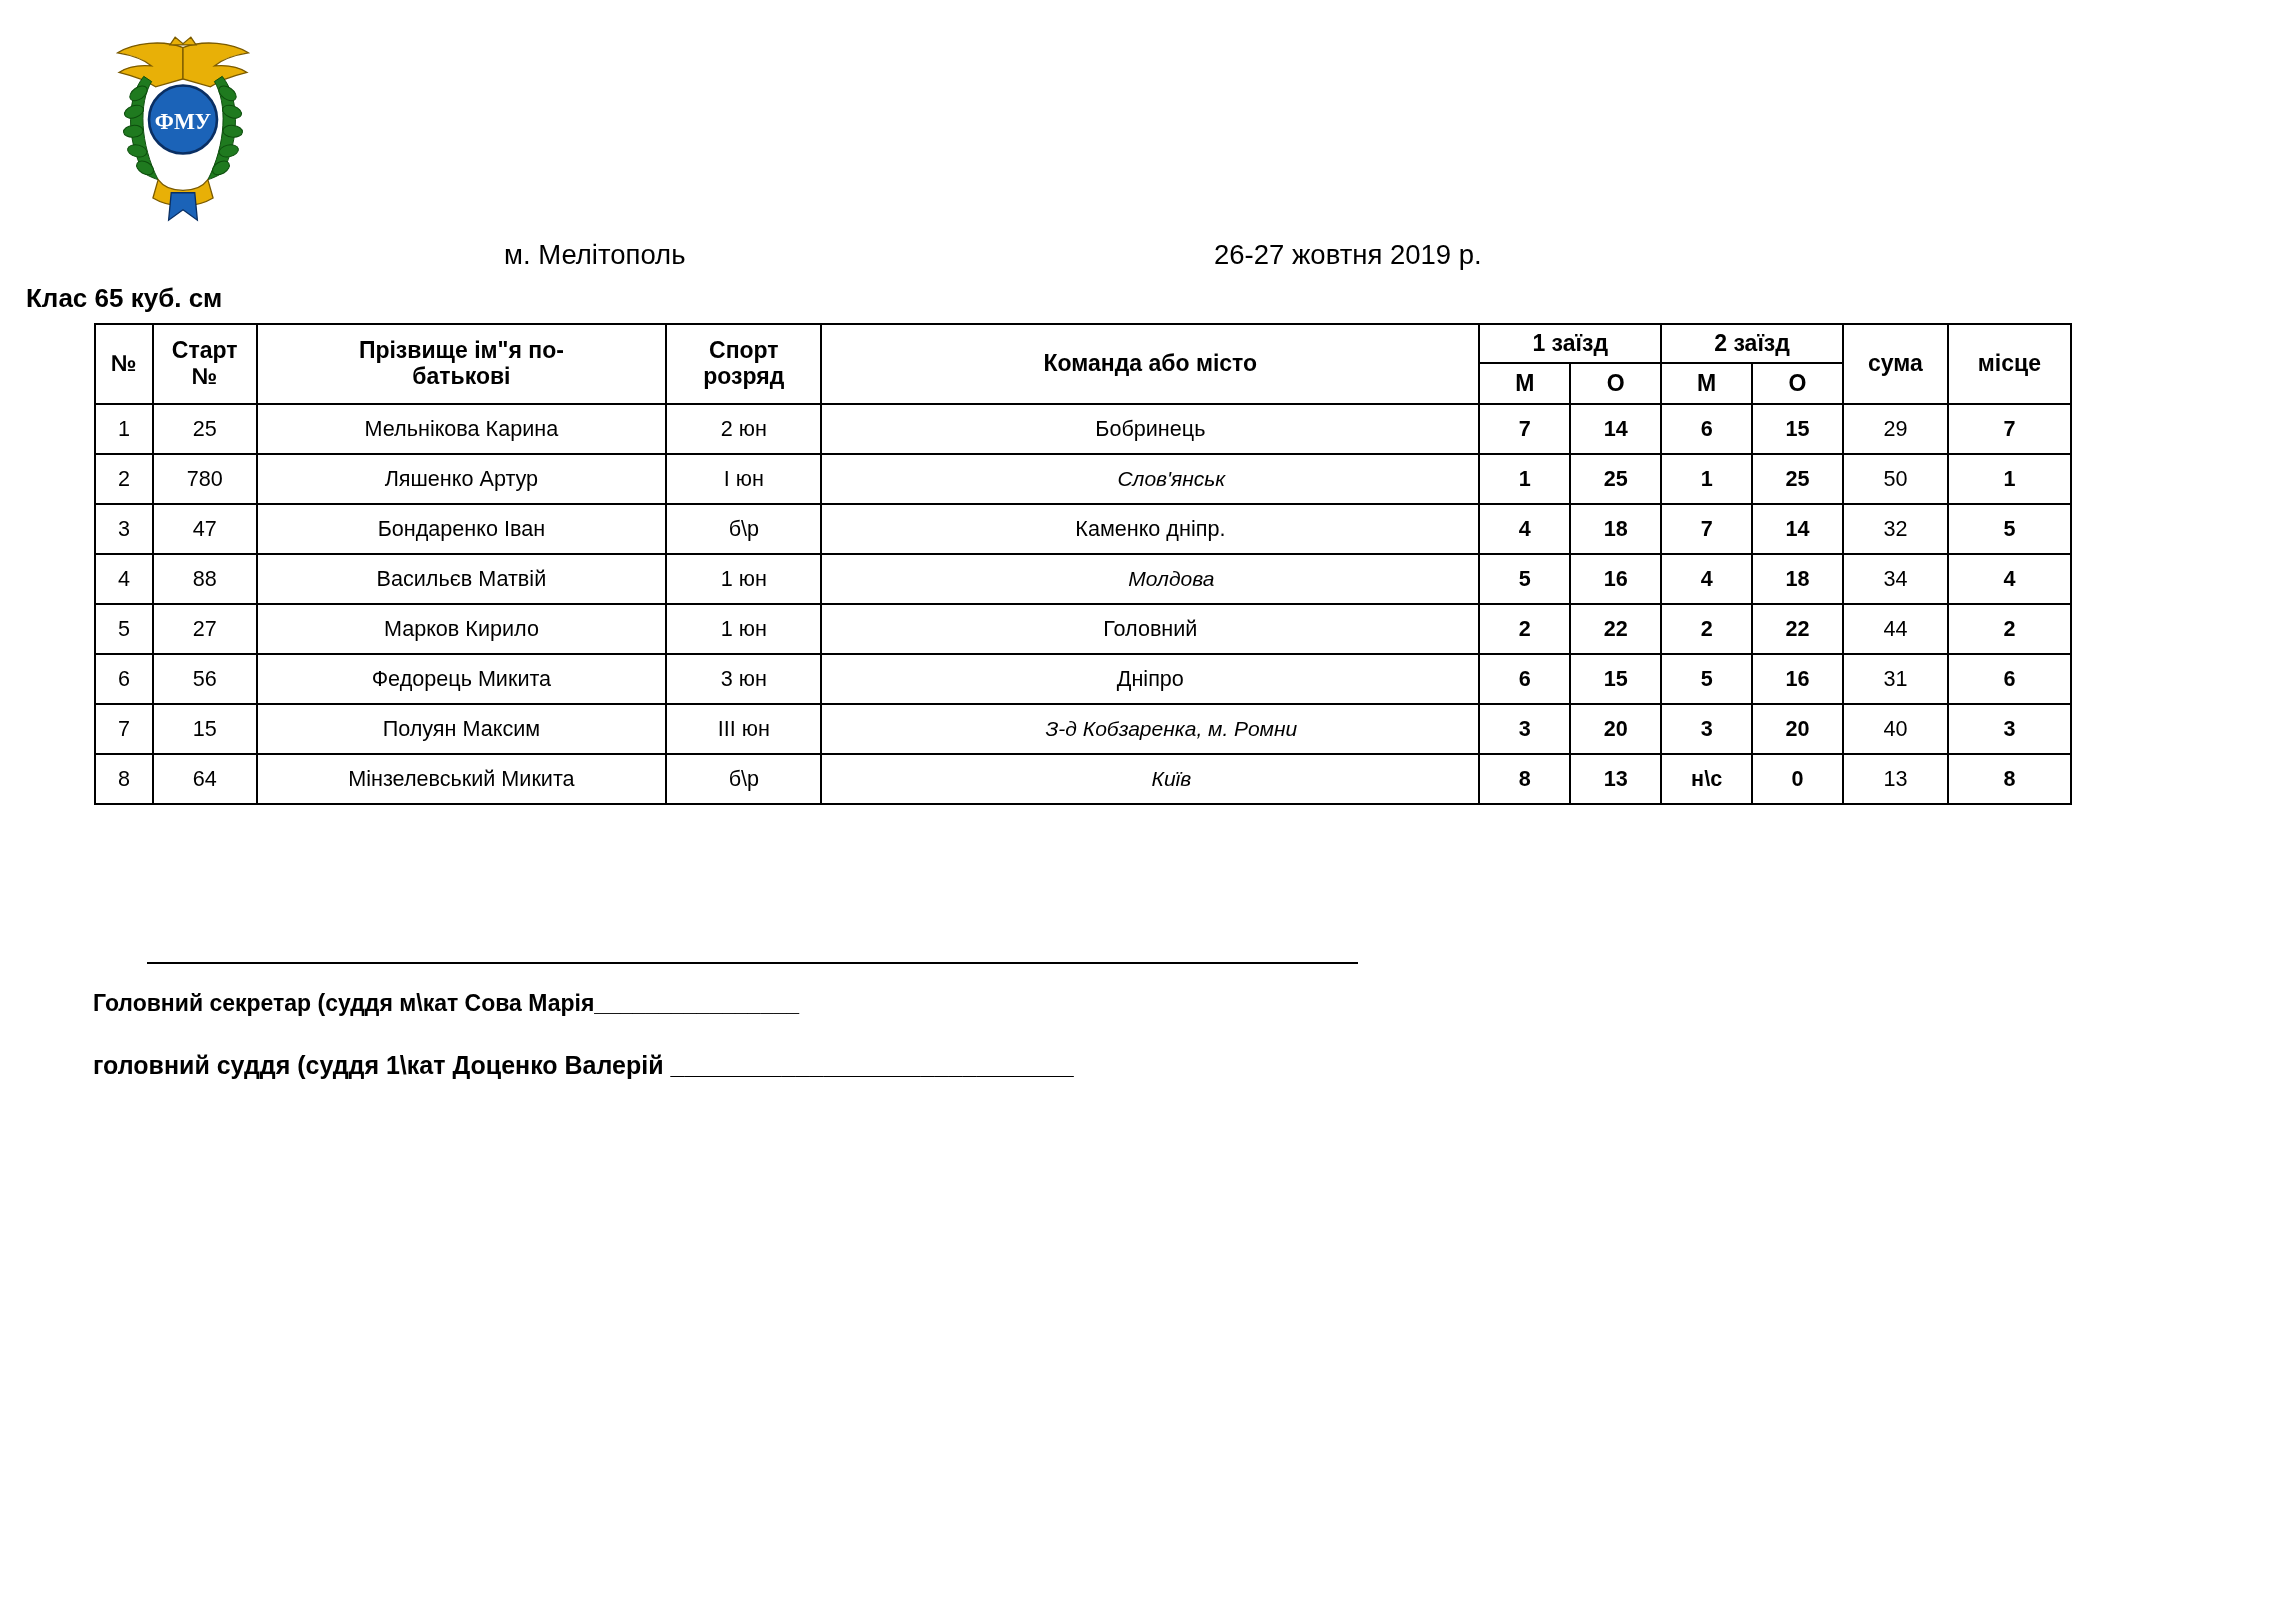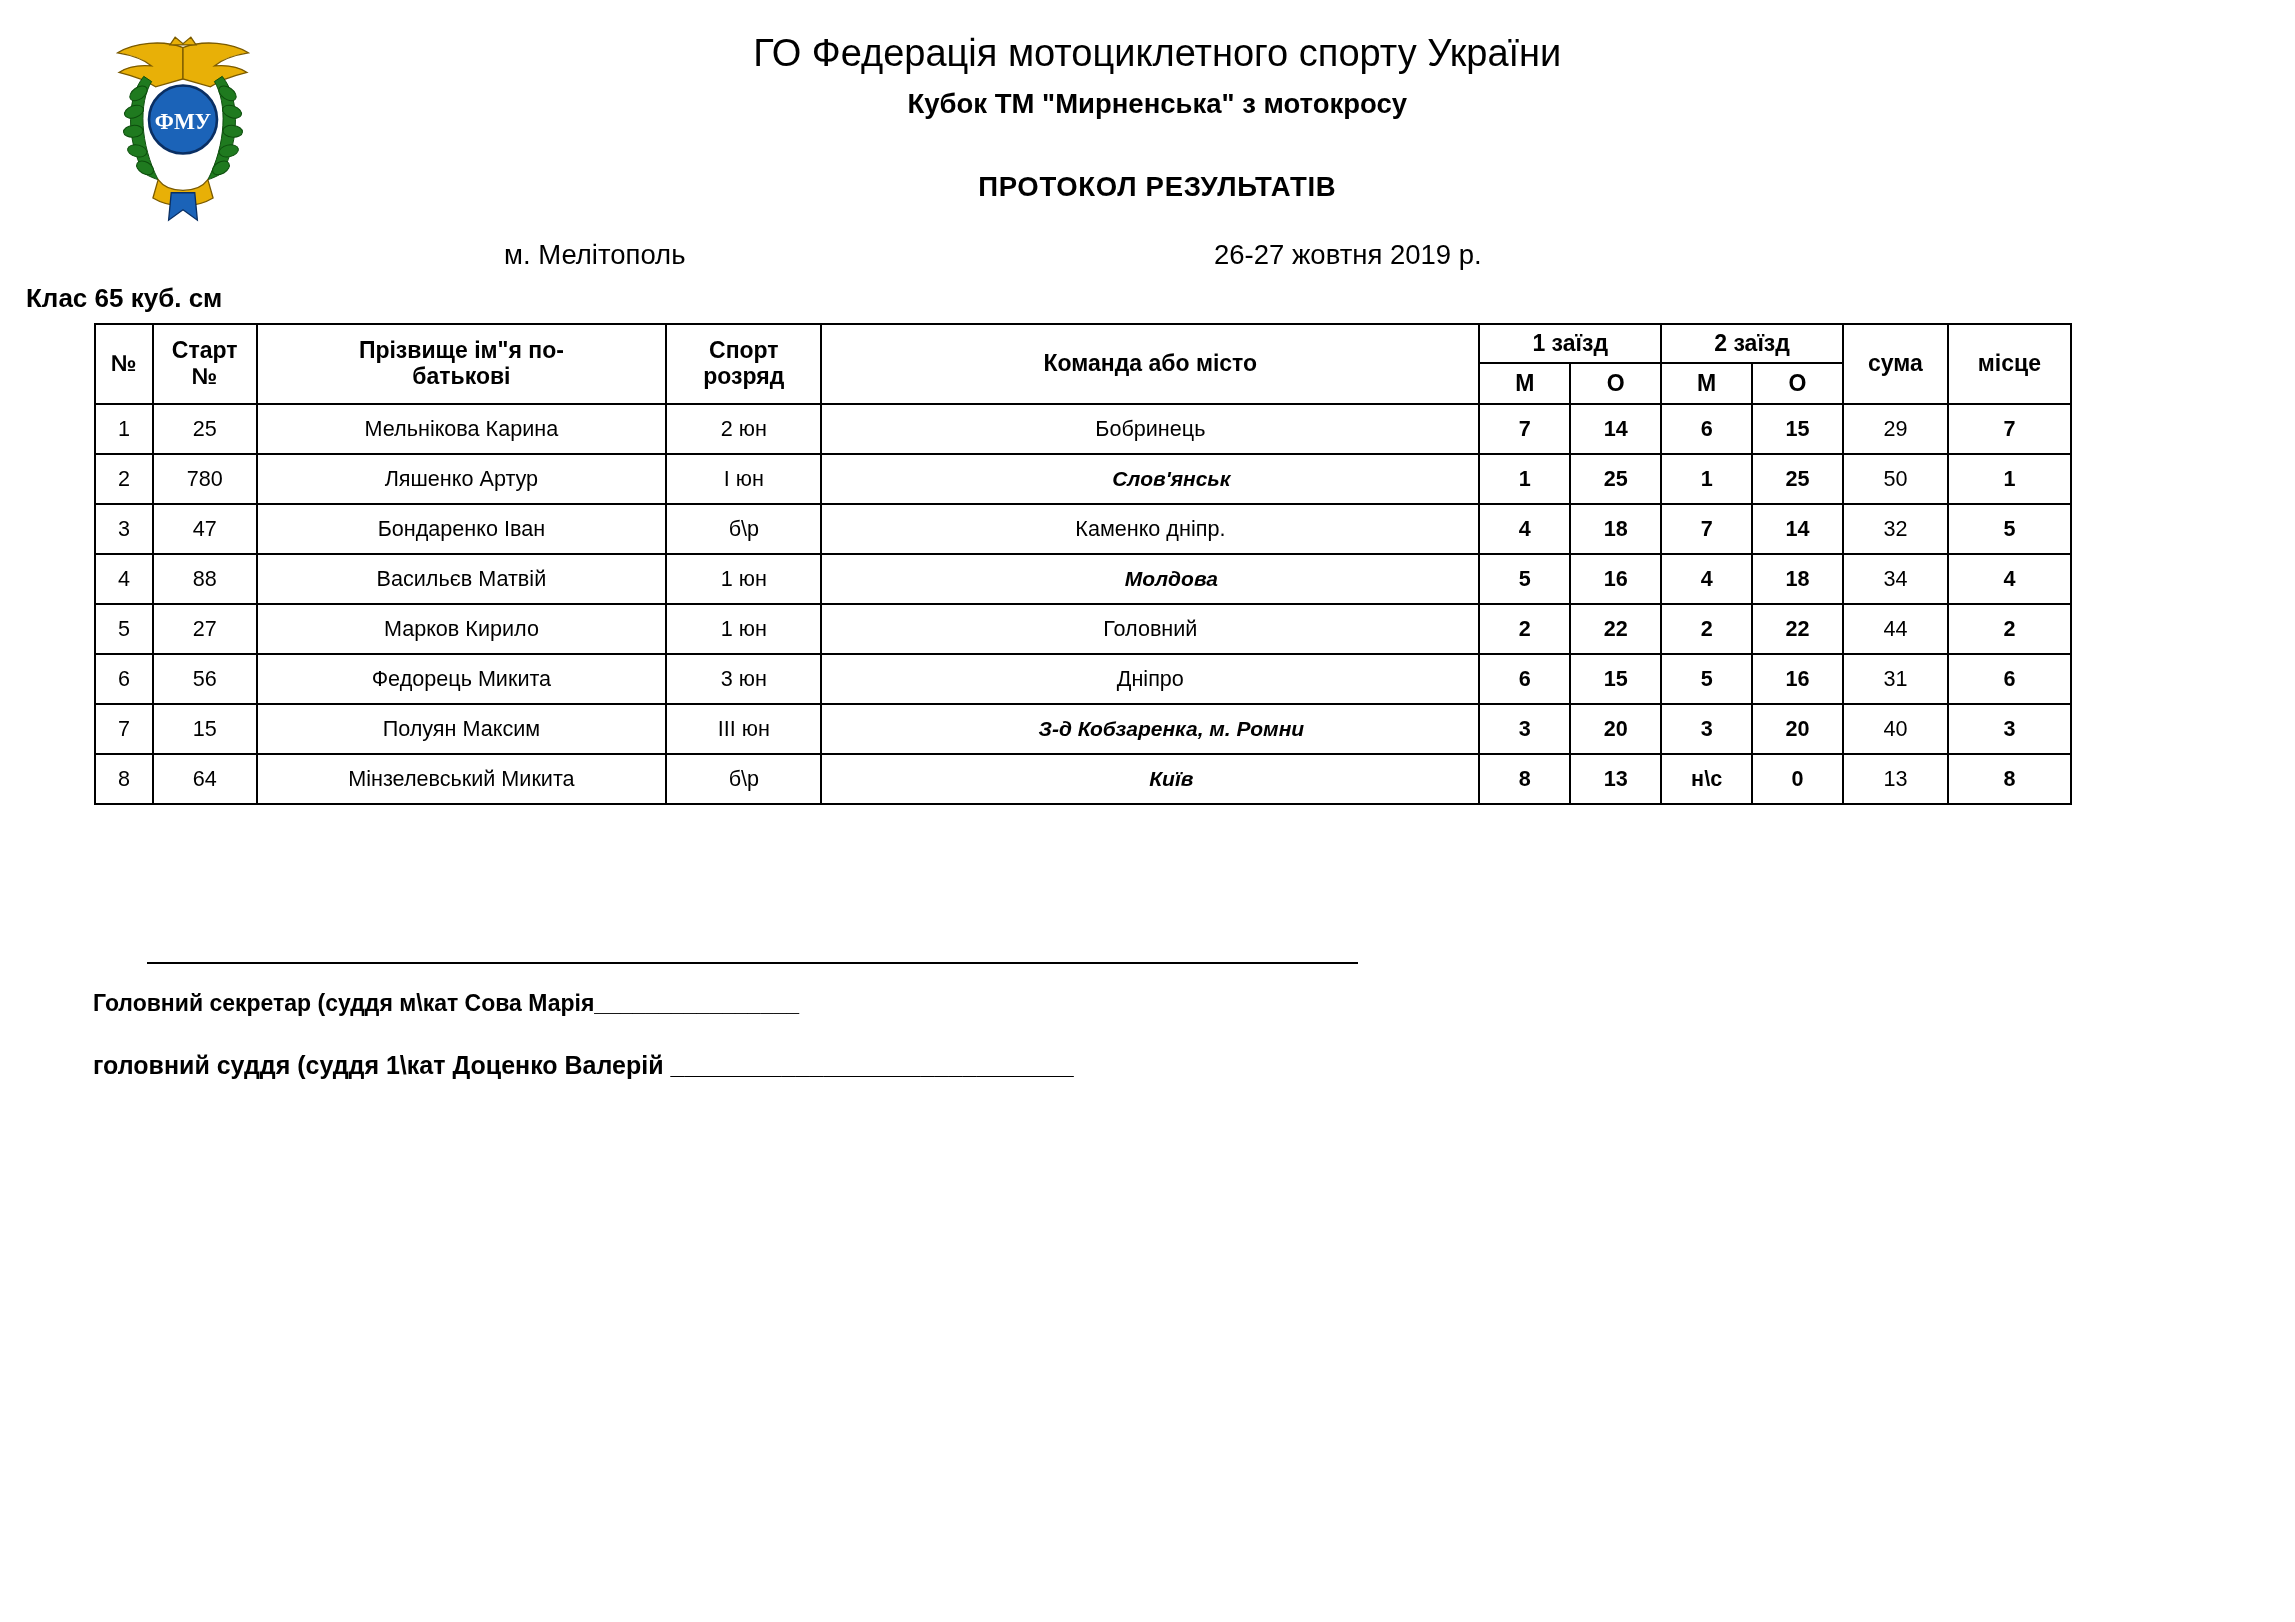--- a/index.html
+++ b/index.html
@@ -124,21 +124,21 @@
 
   .row-h1 { height: 39px; }
   .row-h2 { height: 41px; }
   tbody tr { height: 50px; }
 
   td.c-no      { font-size: 21.6px; }
   td.c-start   { font-size: 22px; }
   td.c-name    { text-align: left; padding-left: 9.2px; font-size: 24px; margin-top: 28px; }
   td.c-rank    { font-size: 20px; }
   td.c-team    { font-size: 20px; }
-  td.c-team.bold-italic { font-weight: bold; font-style: italic; font-size: 21px; padding-left: 42px; }
+  td.c-team.bold-italic { font-weight: normal; font-style: italic; font-size: 21px; padding-left: 42px; }
   td.c-num     { font-weight: bold; font-size: 23px; }
   td.c-sum     { font-weight: normal; font-size: 23px; }
   td.c-place   { font-weight: bold; font-size: 23px; }
 
   
   .sig-zone {
     position: absolute;
     left: 0;
     top: 936px;
     width: 100%;
@@ -201,25 +201,20 @@
       </g>
 
       <circle cx="130" cy="132" r="52" fill="#1b63b8" stroke="#0a2f63" stroke-width="4"></circle>
       <text x="130" y="146" font-family="Liberation Serif, serif" font-size="34" fill="#ffffff" text-anchor="middle" font-weight="bold">ФМУ</text>
 
       <path d="M92 224 C108 246 152 246 168 224 L176 252 C150 268 110 268 84 252 Z" fill="#e8b007" stroke="#7a5a00" stroke-width="2"></path>
       <path d="M112 244 L108 286 L130 270 L152 286 L148 244 Z" fill="#1b63b8" stroke="#0a2f63" stroke-width="2"></path>
     </svg>
   </div>
 
-  <div class="title-block">
-    <div class="org-title">ГО Федерація мотоциклетного спорту України</div>
-    <div class="cup-title">Кубок ТМ "Мирненська" з мотокросу</div>
-    <div class="protocol-title">ПРОТОКОЛ   РЕЗУЛЬТАТІВ</div>
-  </div>
 
   <div class="place-date-row">
     <div class="place">м. Мелітополь</div>
     <div class="date">26-27 жовтня 2019 р.</div>
   </div>
 
   <div class="class-line">Клас 65 куб. см</div>
 </div>
 
 <div class="table-wrap">

